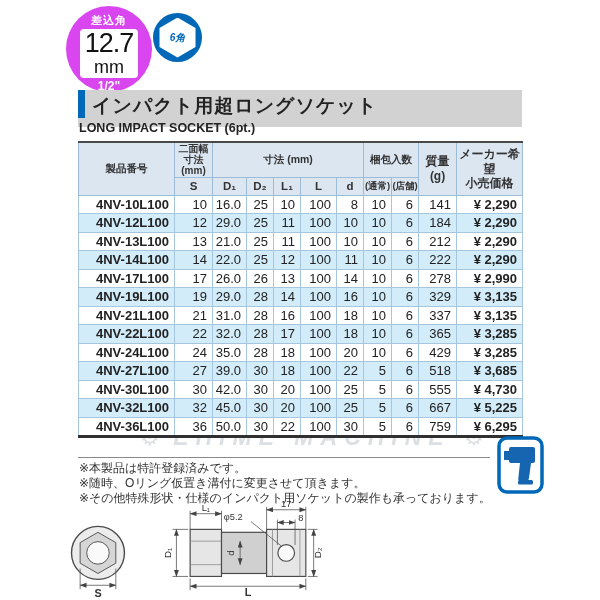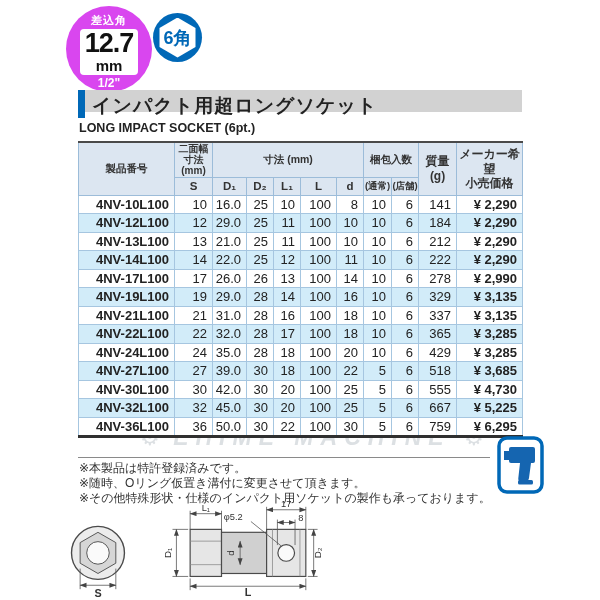--- a/index.html
+++ b/index.html
@@ -4,33 +4,33 @@
 <style>
   html,body{margin:0;padding:0;background:#fff;}
   #page{position:relative;width:600px;height:600px;background:#ffffff;overflow:hidden;
         font-family:"Liberation Sans","DejaVu Sans",sans-serif;color:#1a1a1a;}
 
   
   .badge-drive{position:absolute;left:66px;top:6px;width:86px;height:86px;background:#d946ef;
                border-radius:50%;display:flex;flex-direction:column;align-items:center;}
   .badge-drive .bd-label{color:#fff;font-size:11px;font-weight:bold;margin-top:7px;letter-spacing:1px;}
   .badge-drive .bd-box{background:#fff;border-radius:4px;width:58px;text-align:center;padding:1px 0 2px;margin-top:1px;}
-  .bd-size{font-size:27px;font-weight:bold;line-height:1;letter-spacing:-1px;color:#111;display:block;}
-  .bd-unit{font-size:15px;font-weight:bold;line-height:1;margin-top:1px;color:#111;display:block;}
+  .bd-size{font-size:27px;font-weight:normal;line-height:1;letter-spacing:-1px;color:#111;display:block;}
+  .bd-unit{font-size:18px;font-weight:normal;line-height:1;margin-top:1px;color:#111;display:block;}
   .badge-drive .bd-inch{color:#fff;font-size:12px;font-weight:bold;margin-top:1px;}
 
   .badge-hex{position:absolute;left:153px;top:13px;width:49px;height:49px;background:#0068b7;
              border-radius:50%;display:flex;align-items:center;justify-content:center;}
   .badge-hex .hex{width:40px;height:40px;background:#fff;
                   clip-path:polygon(50% 0,95% 26%,95% 74%,50% 100%,5% 74%,5% 26%);
                   display:flex;align-items:center;justify-content:center;}
-  .badge-hex .hex span{color:#0068b7;font-weight:bold;font-size:18px;}
-
-  
-  .title-bar{position:absolute;left:78px;top:90px;width:444px;height:22px;background:#d2d2d2;}
+  .badge-hex .hex span{color:#0068b7;font-weight:bold;font-size:10px;font-style:italic;}
+
+  
+  .title-bar{position:absolute;left:78px;top:90px;width:444px;height:37px;background:#d2d2d2;}
   .title-accent{position:absolute;left:0;top:0;width:7px;height:28px;background:#0068b7;}
   .title-text{position:absolute;left:14px;top:3px;font-size:19px;font-weight:bold;color:#222;letter-spacing:1px;white-space:nowrap;}
   .subtitle{position:absolute;left:79px;top:121px;font-size:12.5px;font-weight:bold;color:#222;}
 
   
   table.spec{position:absolute;left:78px;top:141px;width:444px;border-collapse:collapse;table-layout:fixed;
              border-top:2px solid #4a4a4a;border-bottom:3px solid #303030;z-index:2;background:#fff;}
   table.spec th{background:#dce6f1;border:1px solid #9cbcd9;font-weight:bold;color:#333;padding:0;}
   .h-group{font-size:10.5px;line-height:1.2;}
   .h-width{font-size:10px;line-height:1.12;white-space:pre-line;}

